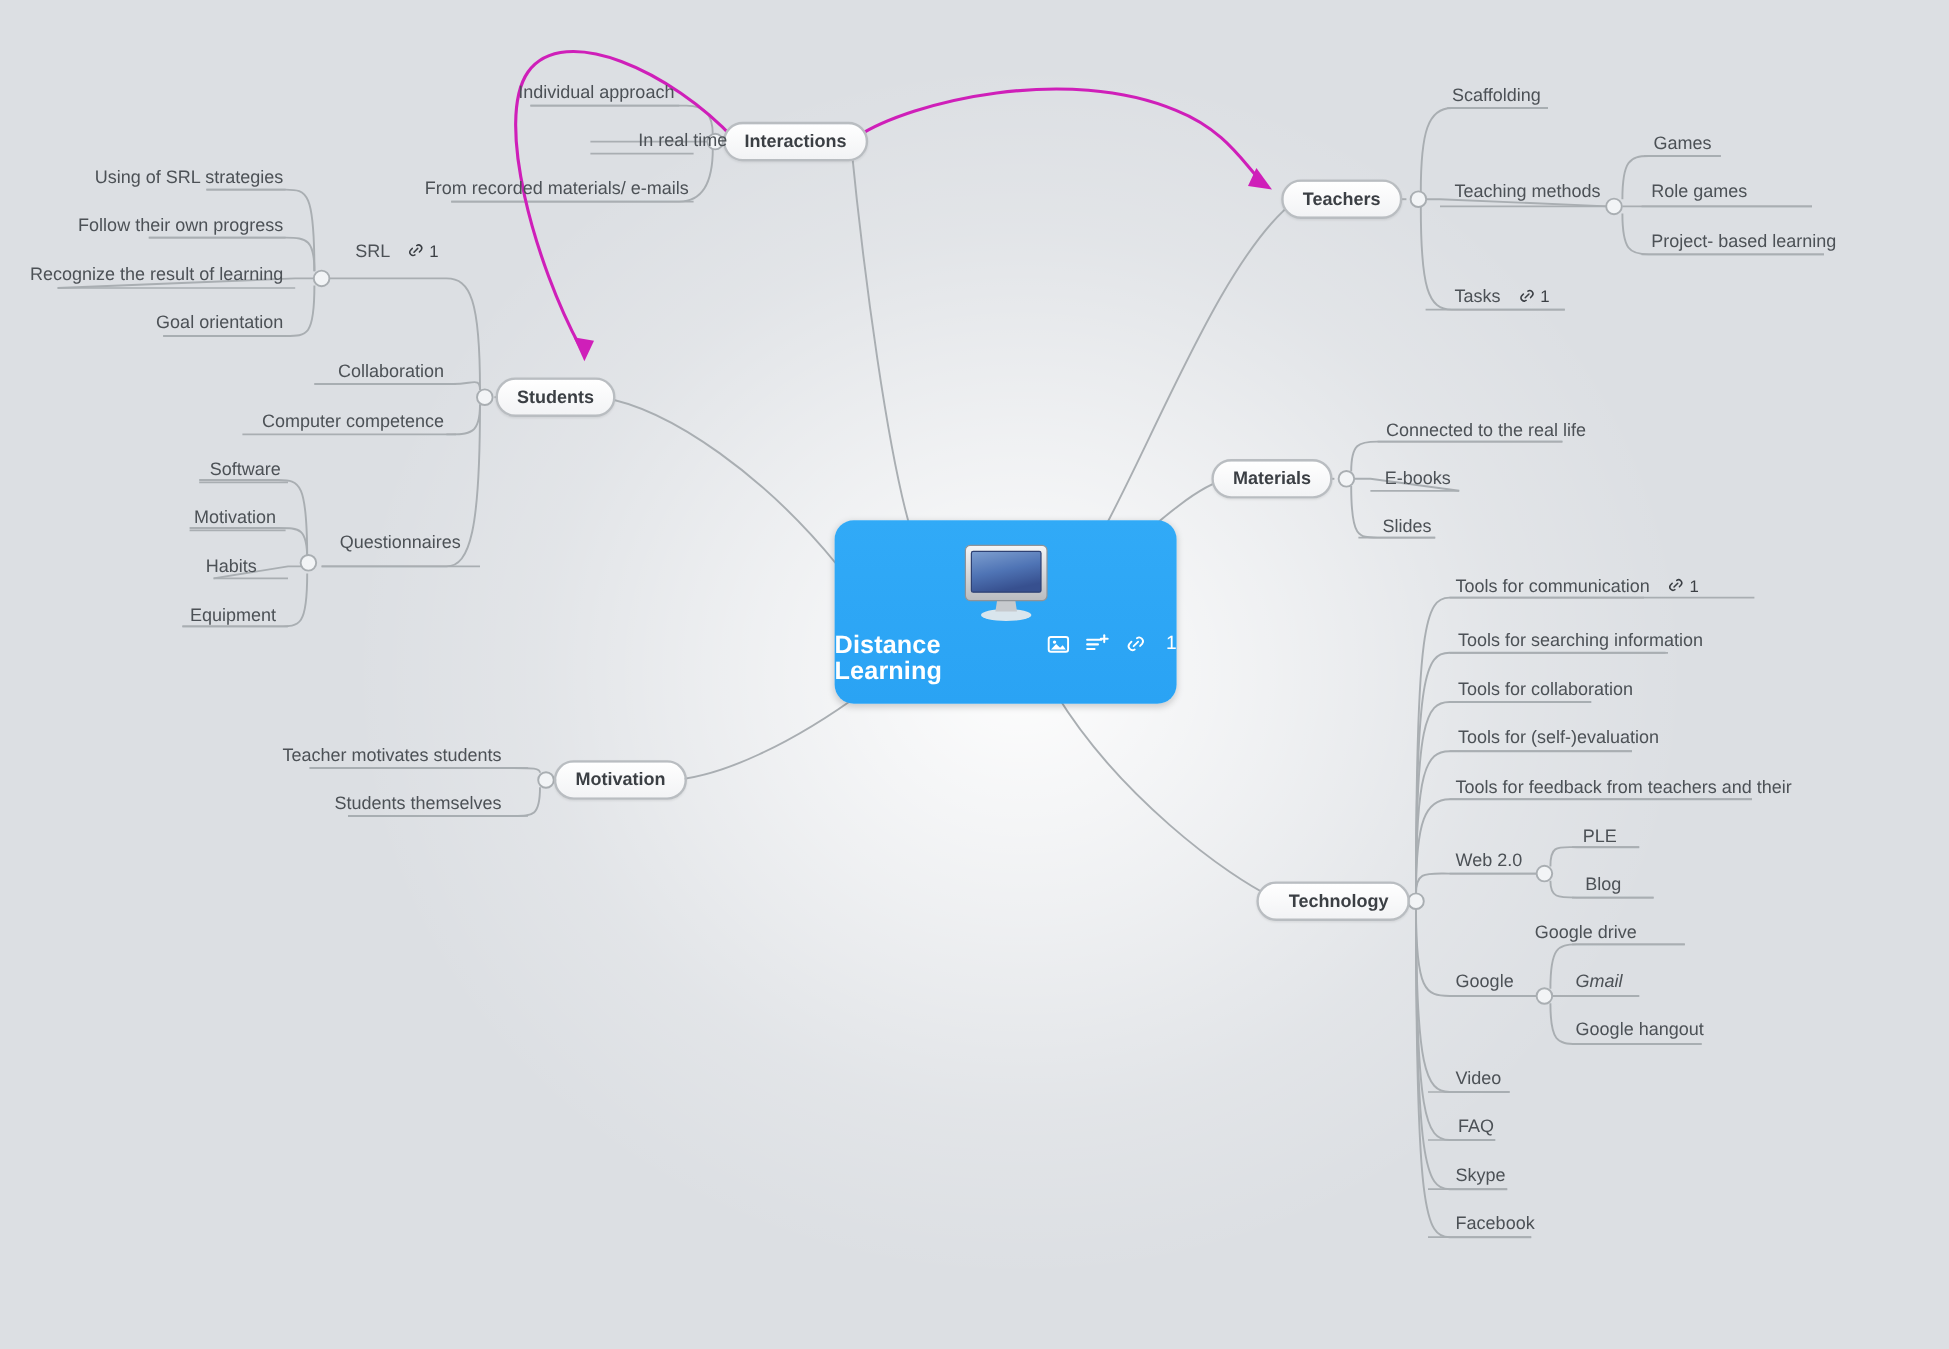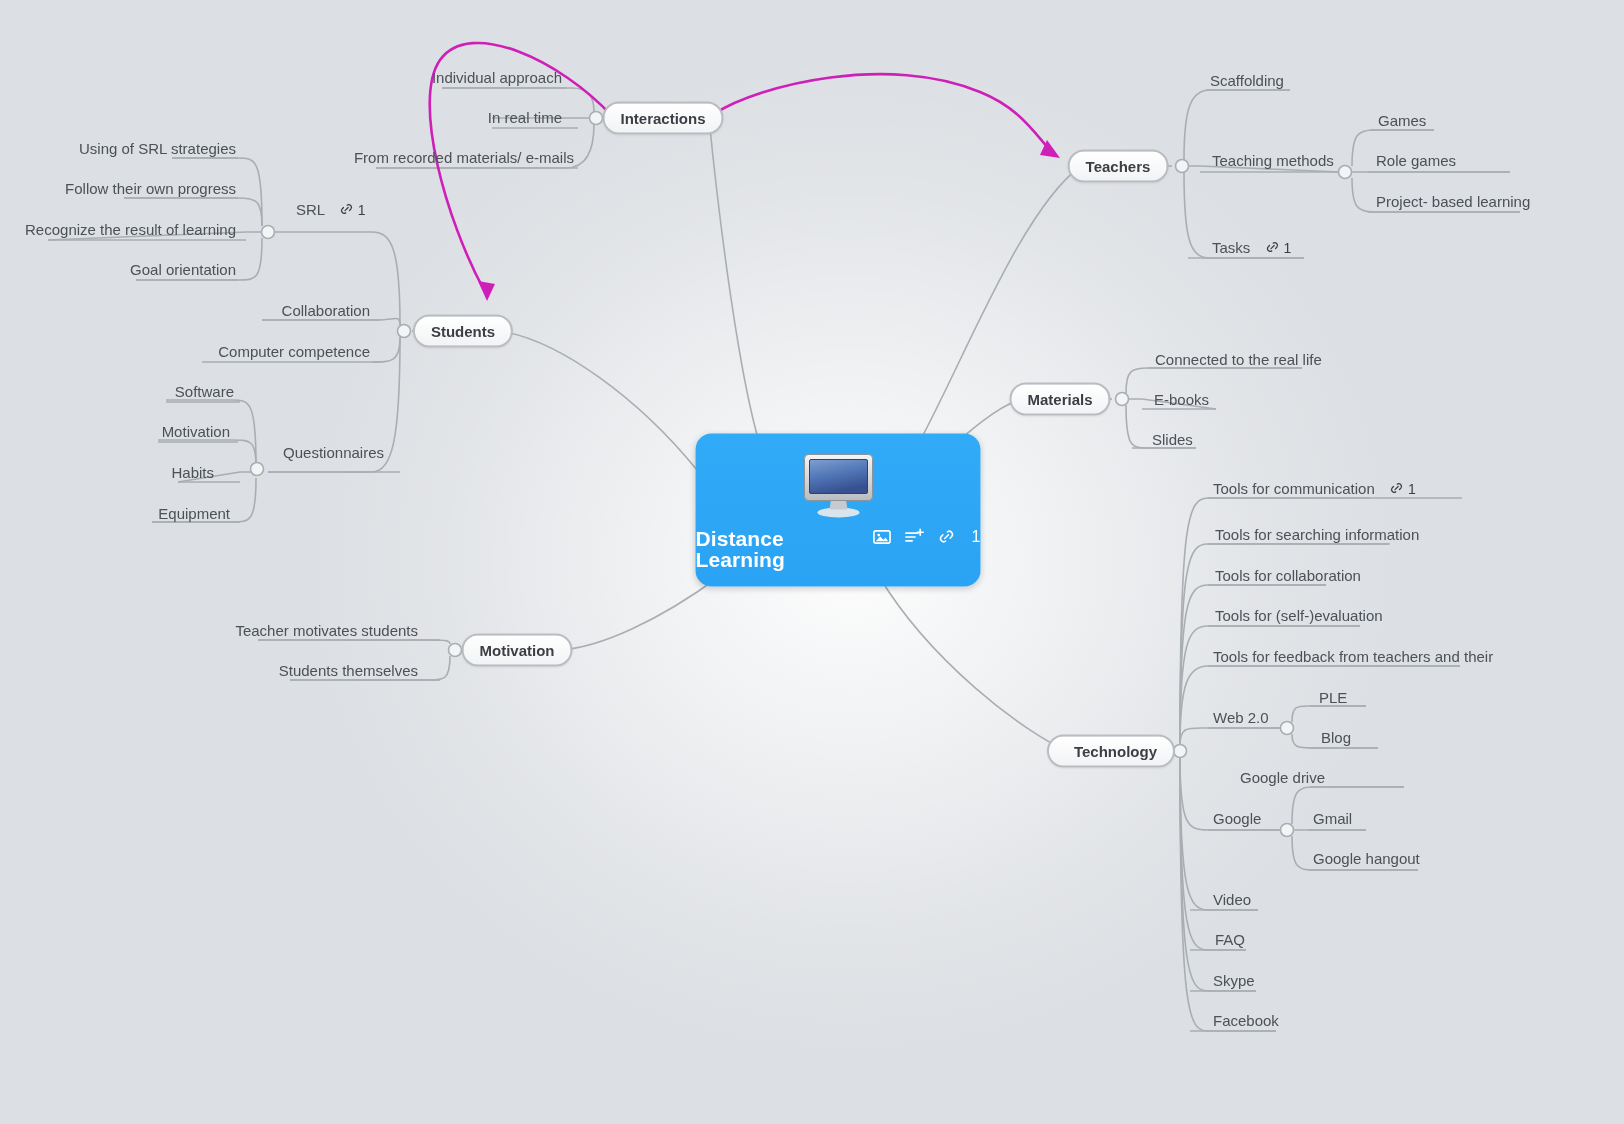--- a/index.html
+++ b/index.html
@@ -241,21 +241,21 @@
   </div>
 
   <div class="node" style="left:663px;top:118px;">Interactions</div>
   <div class="node" style="left:1118px;top:166px;">Teachers</div>
   <div class="node" style="left:463px;top:331px;">Students</div>
   <div class="node" style="left:1060px;top:399px;">Materials</div>
   <div class="node" style="left:517px;top:650px;">Motivation</div>
   <div class="node" style="left:1111px;top:751px;padding-left:25px;">Technology</div>
 
   <div class="leaf leftal" style="left:562px;top:77px;">Individual approach</div>
-  <div class="leaf leftal" style="left:562px;top:117px;">In real time</div>
+  <div class="leaf leftal" style="left:606px;top:117px;">In real time</div>
   <div class="leaf leftal" style="left:574px;top:157px;">From recorded materials/ e-mails</div>
 
   <div class="leaf" style="left:1210px;top:80px;">Scaffolding</div>
   <div class="leaf" style="left:1212px;top:160px;">Teaching methods</div>
   <div class="leaf" style="left:1212px;top:247px;">
     <span>Tasks</span>
     <span class="lk">
       <svg width="15" height="15" viewBox="0 0 20 20">
         <path d="M8 12.2 L12.2 8" stroke="#3b3f44" stroke-width="1.7" stroke-linecap="round" fill="none"></path>
         <path d="M11 4.8 a3.6 3.6 0 0 1 5 5 L14 12" stroke="#3b3f44" stroke-width="1.7" fill="none" stroke-linecap="round"></path>
@@ -317,17 +317,17 @@
   <div class="leaf" style="left:1213px;top:656px;">Tools for feedback from teachers and their</div>
   <div class="leaf" style="left:1213px;top:717px;">Web 2.0</div>
   <div class="leaf" style="left:1213px;top:818px;">Google</div>
   <div class="leaf" style="left:1213px;top:899px;">Video</div>
   <div class="leaf" style="left:1215px;top:939px;">FAQ</div>
   <div class="leaf" style="left:1213px;top:980px;">Skype</div>
   <div class="leaf" style="left:1213px;top:1020px;">Facebook</div>
 
   <div class="leaf" style="left:1319px;top:697px;">PLE</div>
   <div class="leaf" style="left:1321px;top:737px;">Blog</div>
-  <div class="leaf" style="left:1240px;top:777px;">Google drive</div>
-  <div class="leaf" style="left:1313px;top:818px;">Gmail</div>
+  <div class="leaf" style="left:1279px;top:777px;">Google drive</div>
+  <div class="leaf" style="left:1313px;top:818px;font-style:italic;">Gmail</div>
   <div class="leaf" style="left:1313px;top:858px;">Google hangout</div>
 
 </div>
 
 </body></html>

